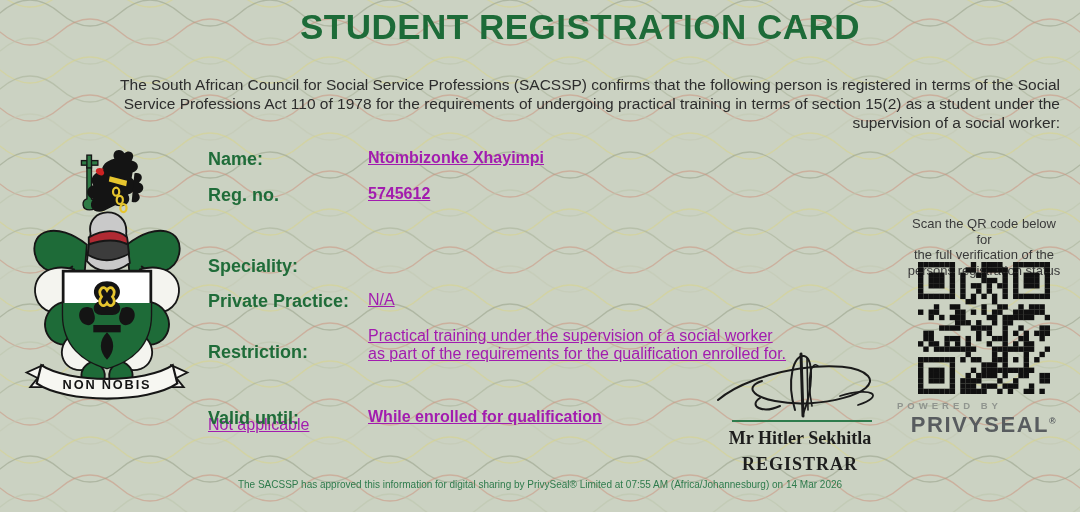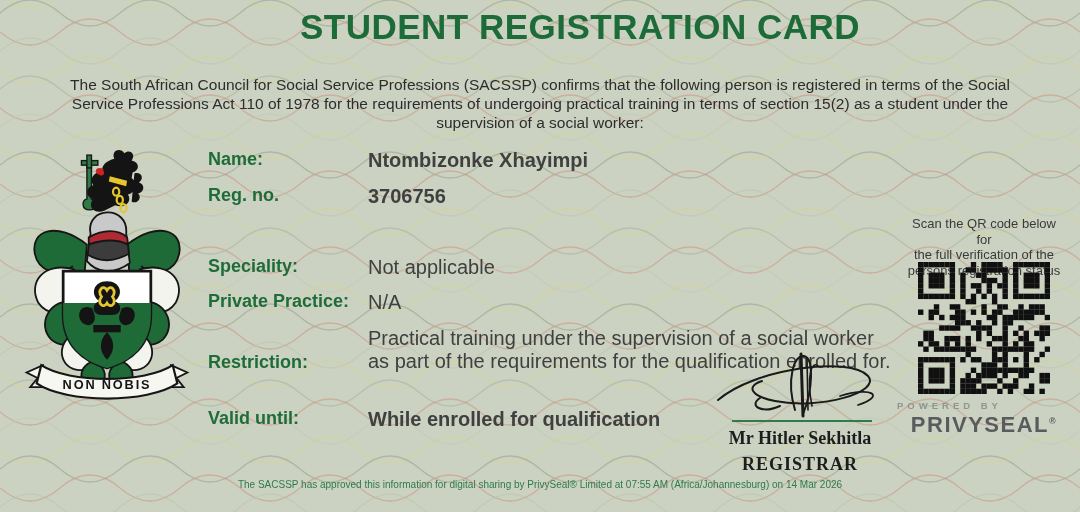--- a/index.html
+++ b/index.html
@@ -8,32 +8,32 @@
     position:relative;width:1080px;height:512px;overflow:hidden;
     background:#cbd2c2;
   }
   #waves{position:absolute;left:0;top:0;width:1080px;height:512px;}
 
   .title{
     position:absolute;left:0;top:7px;width:1080px;text-align:center;
     font-size:35px;font-weight:bold;letter-spacing:.5px;color:#1d6b38;margin:0;padding-left:40px;
   }
   .intro{
-    position:absolute;left:20px;top:76px;width:1040px;text-align:center;
+    position:absolute;left:20px;top:76px;width:1040px;text-align:right;
     font-size:15.5px;line-height:1.22;color:#2d2d2d;white-space:pre-line;margin:0;
   }
 
   .crest{position:absolute;left:12px;top:146px;width:190px;height:274px;}
 
   .field-row{position:absolute;left:208px;display:flex;}
   .field-label{width:160px;flex:0 0 160px;font-size:18px;font-weight:bold;color:#1f6c39;}
-  .field-value{font-size:20px;color:#404040;white-space:pre-line;max-width:560px;}
+  .field-value{font-size:16px;color:#a21caf;white-space:pre-line;max-width:560px;text-decoration:underline;}
   .field-value.bold{font-weight:bold;}
   .row-name{top:149px;}.row-reg{top:185px;}.row-desig{top:220px;}
-  .row-spec{top:256px;}.row-pp{top:291px;}.row-restr{top:327px;align-items:flex-end;}.row-valid{top:408px;}
+  .row-spec{top:256px;flex-direction:column;}.row-pp{top:291px;}.row-restr{top:327px;align-items:flex-end;}.row-valid{top:408px;}
 
   .qr-hint{
     position:absolute;left:905px;top:216px;width:158px;text-align:center;
     font-size:13px;line-height:1.2;color:#3a3a3a;white-space:pre-line;
   }
   #qr{position:absolute;left:918px;top:262px;width:132px;height:132px;}
   .powered{
     position:absolute;left:897px;top:400px;width:174px;text-align:left;
     font-size:9.5px;letter-spacing:4px;color:#90958f;font-weight:bold;
   }
@@ -161,21 +161,21 @@
       <text x="100" y="266" text-anchor="middle" font-size="14" font-weight="bold" letter-spacing="2" fill="#141414" font-family="Liberation Sans, sans-serif">NON  NOBIS</text>
     </g>
   </svg>
 
   <div class="field-row row-name">
     <span class="field-label">Name:</span>
     <span class="field-value bold">Ntombizonke Xhayimpi</span>
   </div>
   <div class="field-row row-reg">
     <span class="field-label">Reg. no.</span>
-    <span class="field-value bold">3706756</span>
+    <span class="field-value bold">5745612</span>
   </div>
   <div class="field-row row-spec">
     <span class="field-label">Speciality:</span>
     <span class="field-value">Not applicable</span>
   </div>
   <div class="field-row row-pp">
     <span class="field-label">Private Practice:</span>
     <span class="field-value">N/A</span>
   </div>
   <div class="field-row row-restr">

